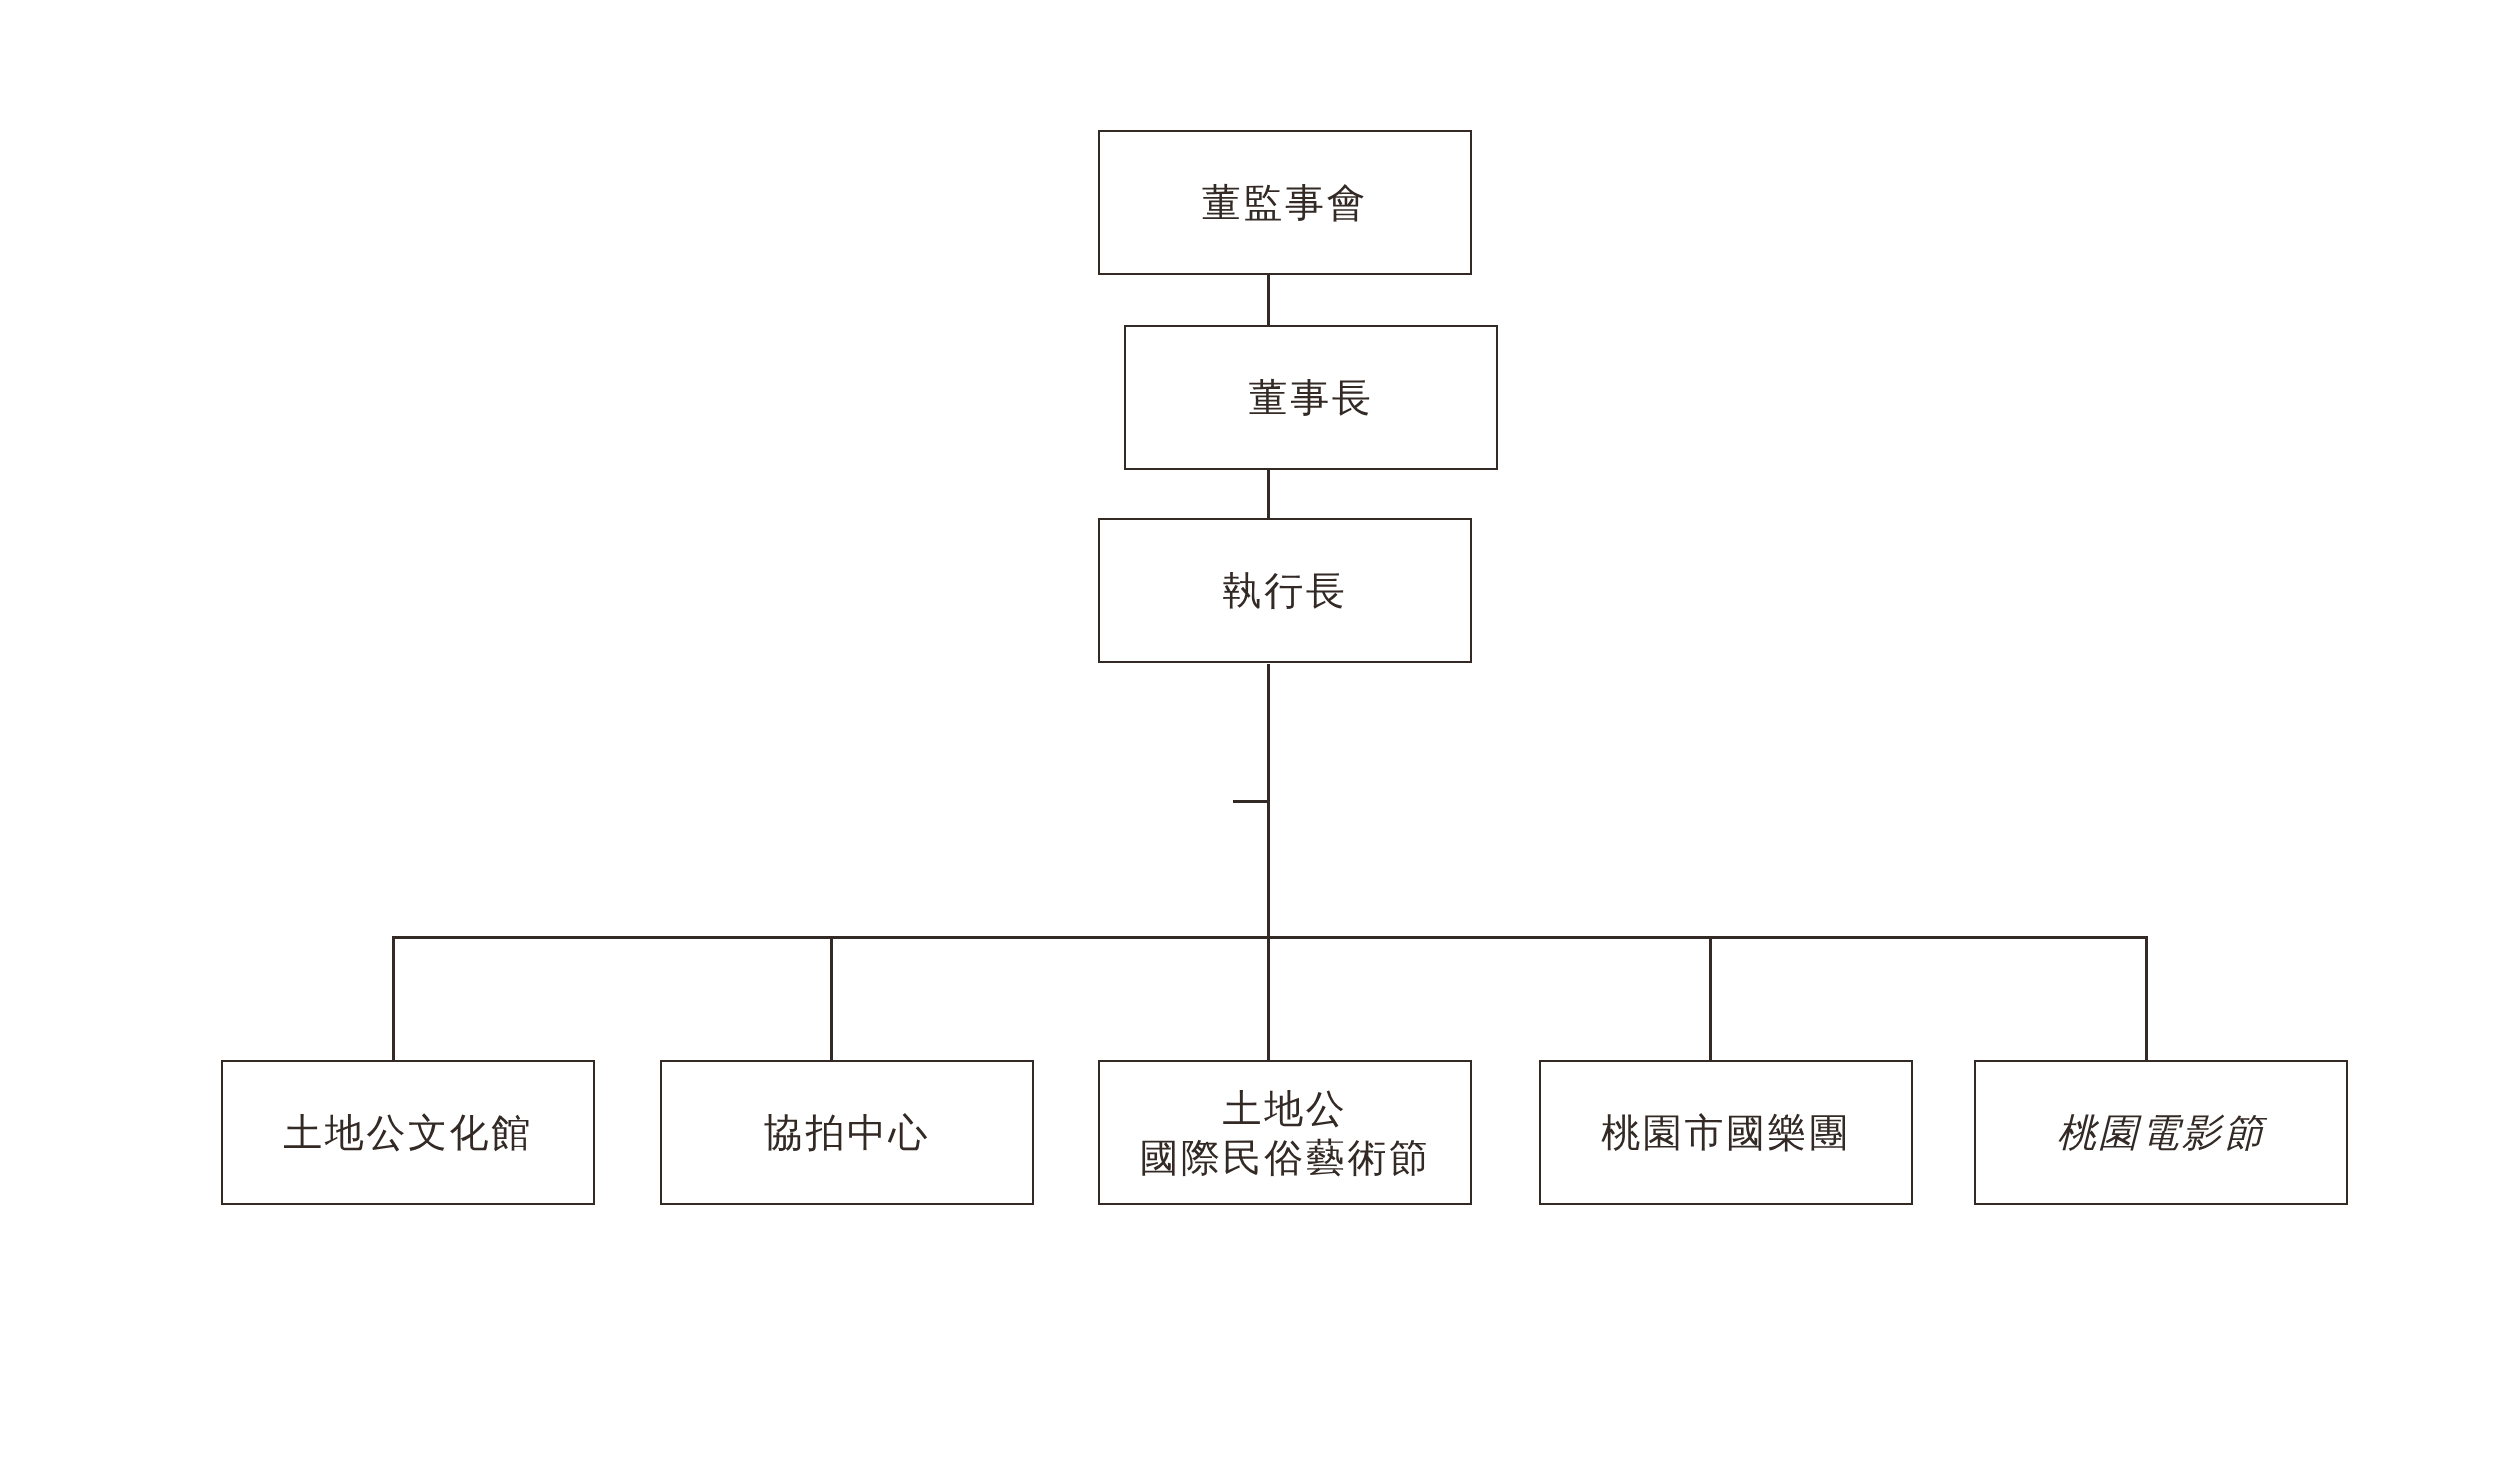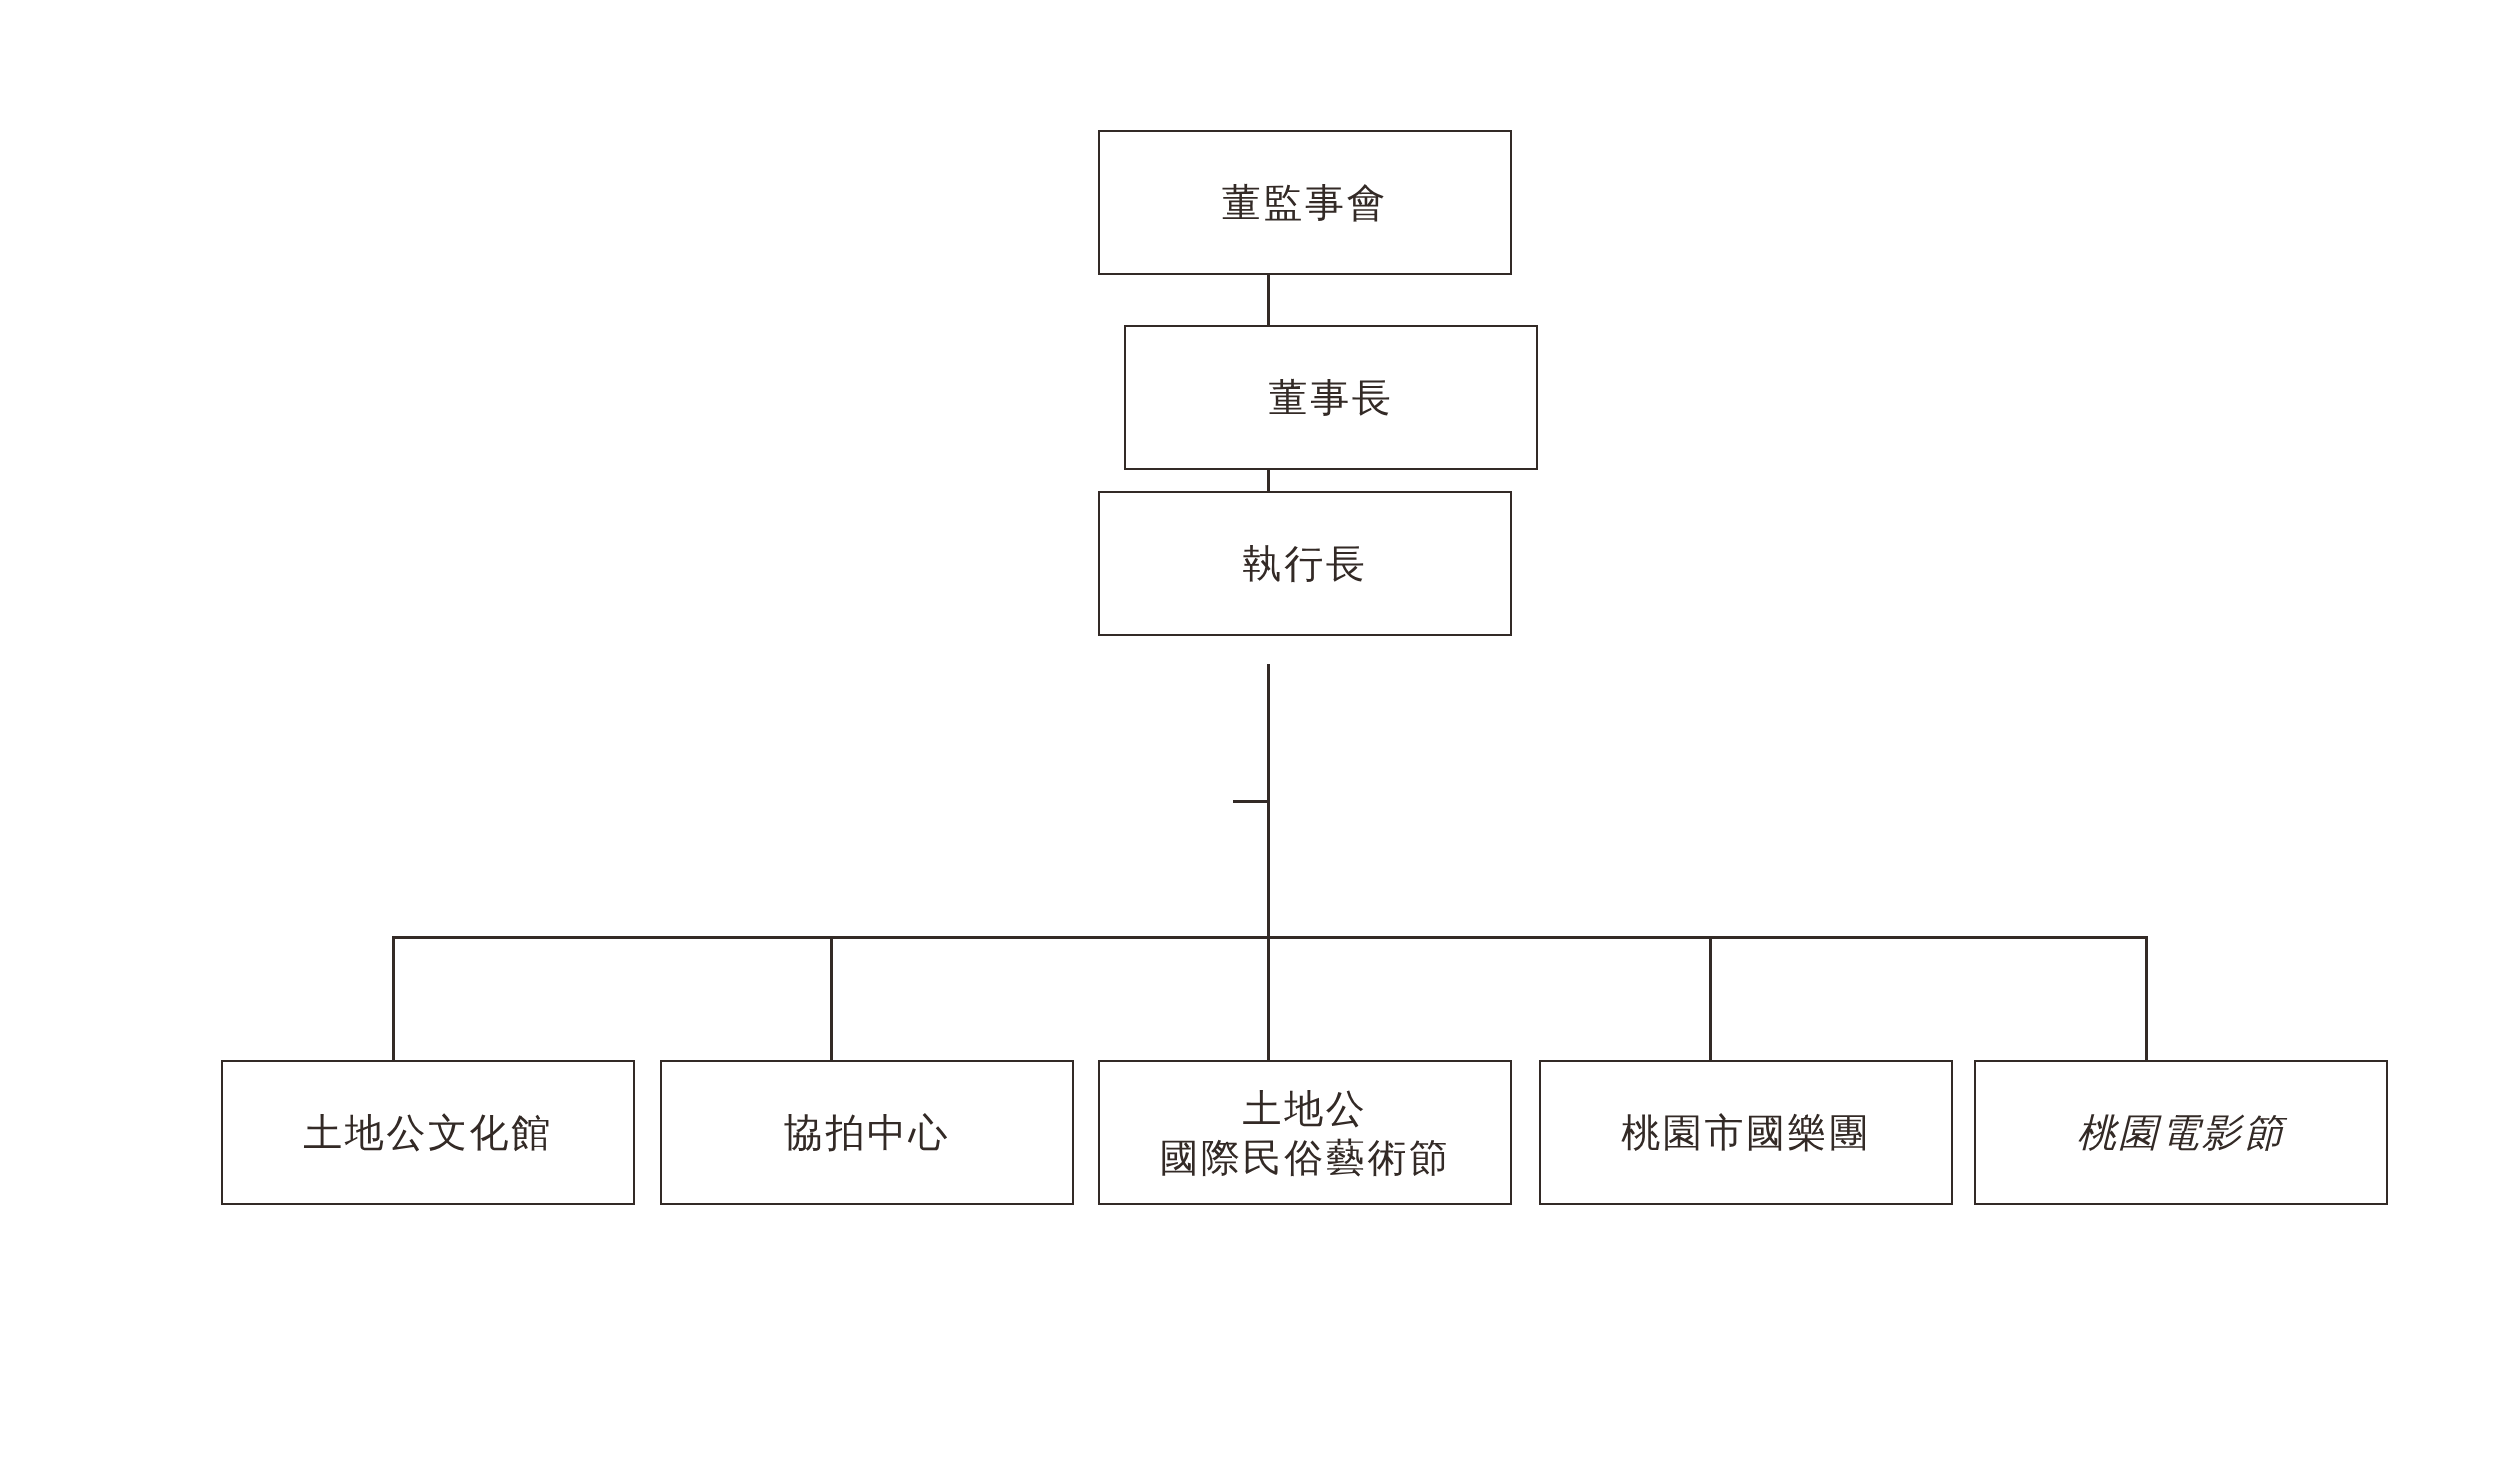--- a/index.html
+++ b/index.html
@@ -12,21 +12,21 @@
     position:relative;
     width:2512px;
     height:1471px;
     background:var(--bg);
     font-family:"Liberation Sans","DejaVu Sans",sans-serif;
     overflow:hidden;
   }
   .node{
     position:absolute;
     box-sizing:border-box;
-    width:414px;
+    width:374px;
     height:145px;
     border:2.6px solid var(--line);
     background:var(--bg);
     display:flex;
     align-items:center;
     justify-content:center;
     text-align:center;
   }
   .label{
     color:var(--text);
@@ -52,21 +52,21 @@
   </div>
 
   <div class="line vline" style="left:1267px;top:275px;height:50px;"></div>
 
   <div class="node" style="left:1124px;top:325px;">
     <span class="label">董事長</span>
   </div>
 
   <div class="line vline" style="left:1267px;top:470px;height:48px;"></div>
 
-  <div class="node" style="left:1098px;top:491px;">
+  <div class="node" style="left:1098px;top:518px;">
     <span class="label">執行長</span>
   </div>
 
   <div class="line vline" style="left:1267px;top:664px;height:398px;"></div>
 
   <div class="line hline" style="left:1233px;top:800px;width:37px;"></div>
 
   <div class="line hline" style="left:392px;top:936px;width:1755px;"></div>
 
   <div class="line vline" style="left:392px;top:936px;height:125px;"></div>

